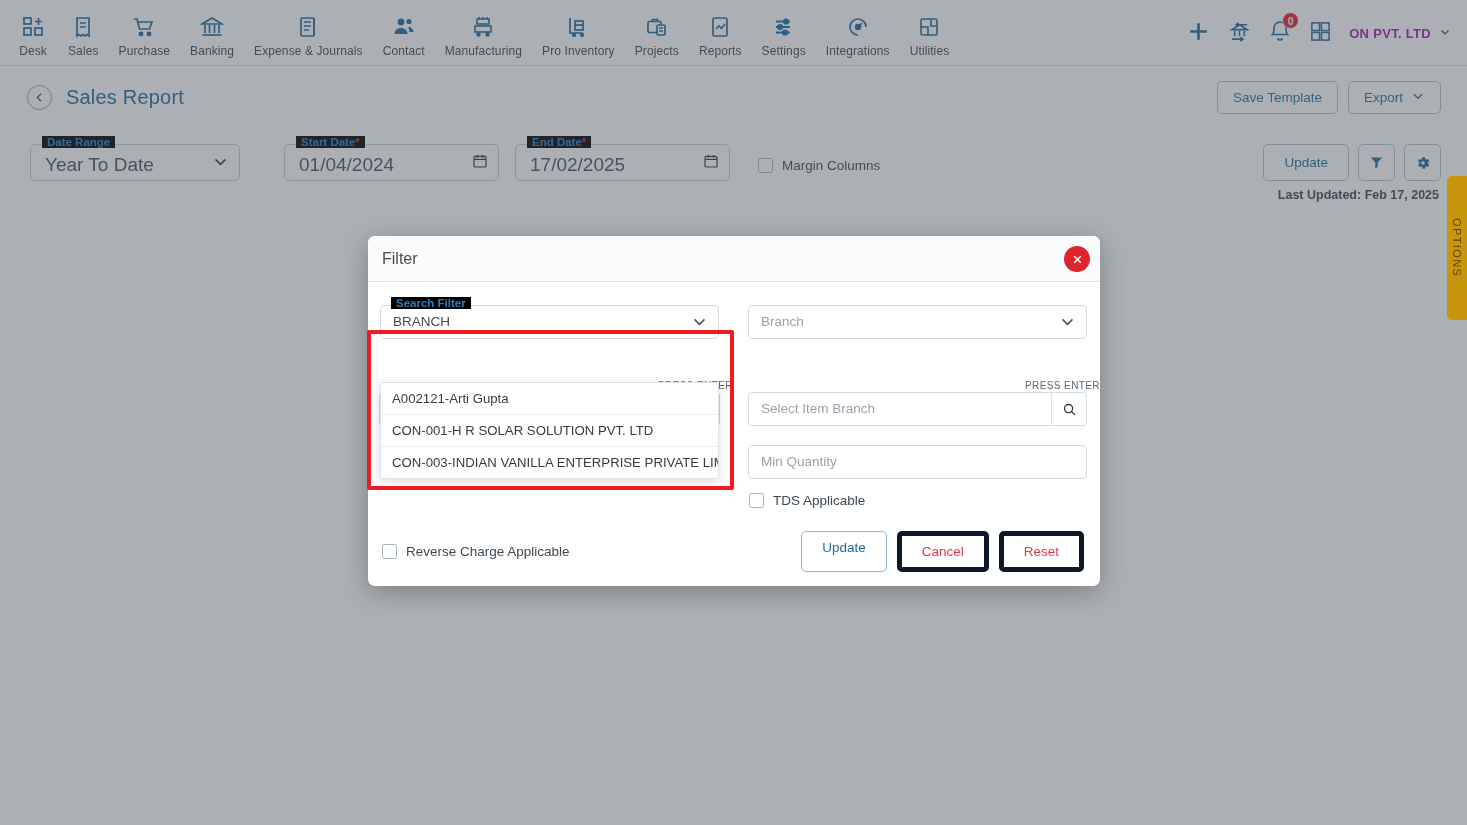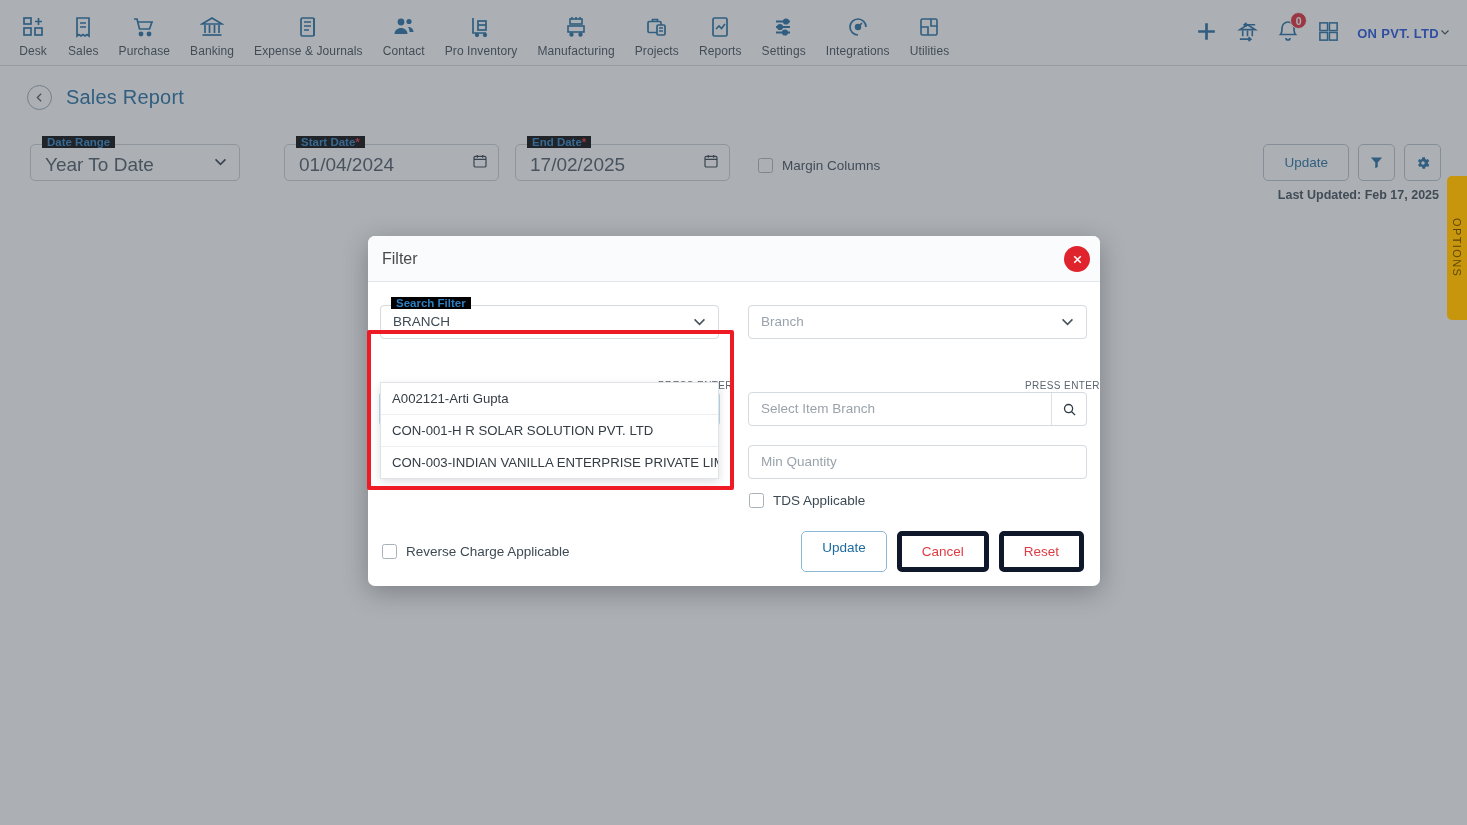--- a/index.html
+++ b/index.html
@@ -51,22 +51,22 @@
   .bell-wrap { position: relative; }
   .bell-badge {
     position: absolute; top: -7px; right: -7px;
     background: #e0242e; color: #fff;
     font-size: 10.5px; font-weight: bold;
     border-radius: 50%; width: 17px; height: 17px;
     display:flex; align-items:center; justify-content:center;
     border: 1.5px solid #fff;
   }
   .org-name {
-    font-size: 13px; font-weight: bold; color: #1d4ed8;
-    letter-spacing: .3px; display:flex; align-items:center; gap:0;
+    font-size: 13px; font-weight: bold; color: #a21caf;
+    letter-spacing: .3px; display:flex; align-items:center; gap:8px;
     cursor:pointer;
   }
 
   
   .page-header {
     position: absolute; top: 74px; left: 10px;
     width: 1447px; height: 46px;
     background: #ffffff;
     border-radius: 6px 6px 0 0;
     display: flex; align-items: center;
@@ -346,42 +346,42 @@
               <path d="M2.5 19c0-3.6 2.9-6 6.5-6s6.5 2.4 6.5 6z"></path>
             <circle cx="17" cy="6.5" r="2.6"></circle>
               <path d="M16 12c3 0 5.5 2 5.5 5h-4c0-2-0.6-3.6-1.5-5z"></path>
           </svg>
           </span>
         <span class="lbl">Contact</span>
       </div>
 
       <div class="nav-item">
         <span class="ico">
-          <svg class="nv" width="24" height="24" viewBox="0 0 24 24" fill="none" stroke="#1f6b9e" stroke-width="1.7">
-            <path d="M4 3v15h13"></path>
-              <rect x="9" y="6" width="8" height="9"></rect>
-              <path d="M9 10h8"></path>
-            <circle cx="8" cy="20" r="1.3" fill="#1f6b9e"></circle>
-              <circle cx="16" cy="20" r="1.3" fill="#1f6b9e"></circle>
-          </svg>
-          </span>
-        <span class="lbl">Pro Inventory</span>
-      </div>
-
-      <div class="nav-item">
-        <span class="ico">
           <svg class="nv" width="24" height="24" viewBox="0 0 24 24" fill="none" stroke="#1f6b9e" stroke-width="1.6">
             <rect x="6" y="4" width="12" height="5"></rect>
               <rect x="4" y="11" width="16" height="6"></rect>
             <path d="M8 4V2M12 4V2M16 4V2"></path>
               <circle cx="7.5" cy="19.5" r="1.4" fill="#1f6b9e"></circle>
             <circle cx="16.5" cy="19.5" r="1.4" fill="#1f6b9e"></circle>
           </svg>
           </span>
         <span class="lbl">Manufacturing</span>
+      </div>
+
+      <div class="nav-item">
+        <span class="ico">
+          <svg class="nv" width="24" height="24" viewBox="0 0 24 24" fill="none" stroke="#1f6b9e" stroke-width="1.7">
+            <path d="M4 3v15h13"></path>
+              <rect x="9" y="6" width="8" height="9"></rect>
+              <path d="M9 10h8"></path>
+            <circle cx="8" cy="20" r="1.3" fill="#1f6b9e"></circle>
+              <circle cx="16" cy="20" r="1.3" fill="#1f6b9e"></circle>
+          </svg>
+          </span>
+        <span class="lbl">Pro Inventory</span>
       </div>
 
       <div class="nav-item">
         <span class="ico">
           <svg class="nv" width="24" height="24" viewBox="0 0 24 24" fill="none" stroke="#1f6b9e" stroke-width="1.7">
             <rect x="3" y="6.5" width="13" height="11" rx="1.3"></rect>
               <path d="M7.5 6.5V4.5h5v2"></path>
             <rect x="12" y="10" width="8" height="10" rx="1.2" fill="#fff"></rect>
               <path d="M14 13h4M14 16h4"></path>
           </svg>
@@ -474,20 +474,32 @@
     </div>
   </div>
 
   <div class="page-header">
     <div class="back-btn">
       <svg width="13" height="13" viewBox="0 0 24 24" stroke="#45525c" stroke-width="2.4" fill="none">
         <path d="M15 5l-7 7 7 7"></path>
         </svg>
     </div>
     <div class="page-title">Sales Report</div>
+    <div class="header-actions">
+      <div class="btn-outline">
+        <span>Save Template</span>
+      </div>
+      <div class="btn-outline">
+        <span>Export</span>
+        <span>
+          <svg width="14" height="14" viewBox="0 0 24 24" stroke="#2b6f9c" stroke-width="2.4" fill="none">
+            <path d="M5 9l7 7 7-7"></path>
+            </svg></span>
+      </div>
+    </div>
   </div>
 
   <div class="filter-strip">
 
     <div class="fieldbox" style="left:20px; width:210px;">
       <span class="flabel">Date Range</span>
       <span class="fvalue">Year To Date</span>
       <span class="fright">
         <svg width="17" height="17" viewBox="0 0 24 24" stroke="#2e3a44" stroke-width="2.2" fill="none">
           <path d="M5 9l7 7 7-7"></path>

